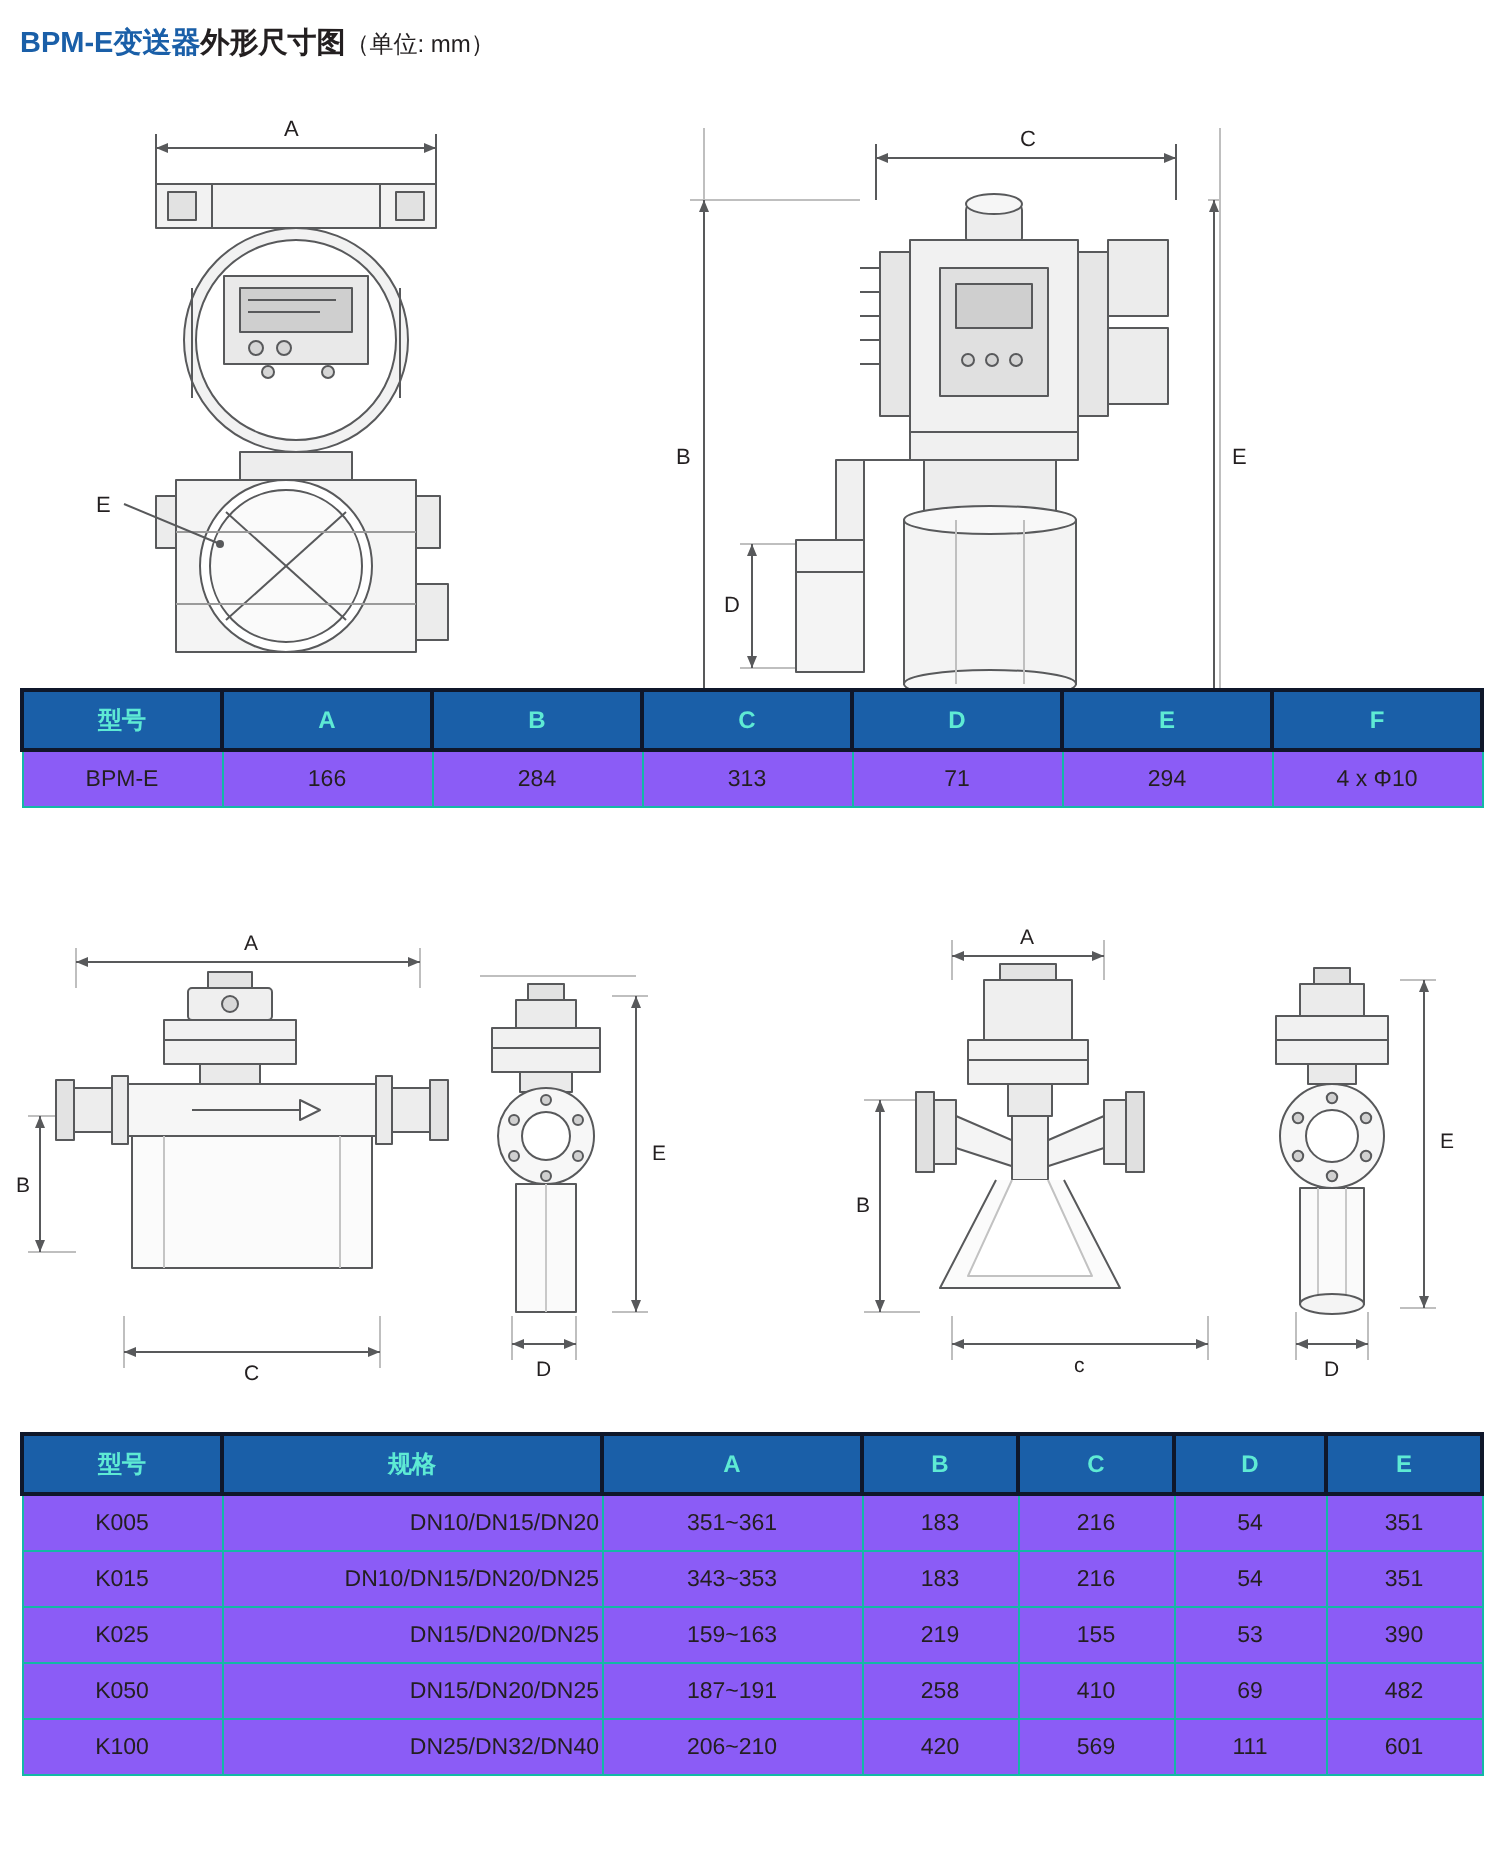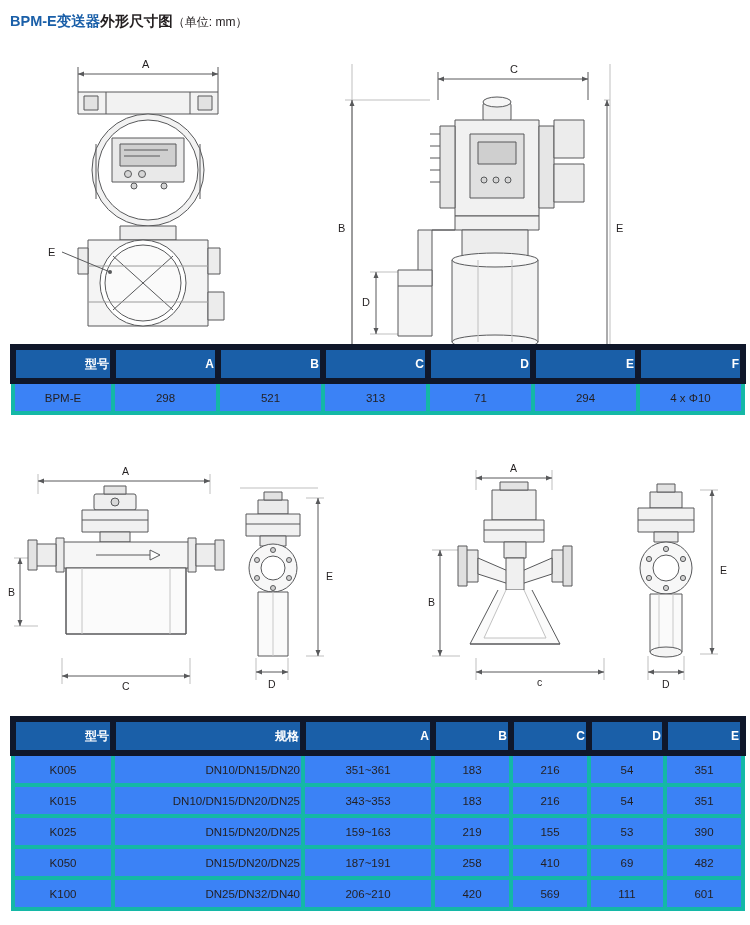--- a/index.html
+++ b/index.html
@@ -40,35 +40,35 @@
 
   
   table.spec {
     position: absolute;
     border-collapse: collapse;
     font-size: 11.5px;
     table-layout: fixed;
   }
   table.spec th {
     background: #1a5fa8;
-    color: #ffffff;
+    color: #5eead4;
     font-weight: bold;
     font-size: 12px;
     height: 26px;
-    border: 6px solid #0f172a;
-    text-align: right;
+    border: 2px solid #0f172a;
+    text-align: center;
     vertical-align: middle;
   }
   table.spec td {
     height: 25px;
-    border: 4px solid #14b8a6;
+    border: 1px solid #14b8a6;
     text-align: center;
     vertical-align: middle;
     color: #231f20;
-    background: #3b82f6;
+    background: #8b5cf6;
   }
   table.spec td.left {
     text-align: right;
     padding-left: 14px;
   }
 
   
   .drawing {
     position: absolute;
   }
@@ -211,22 +211,22 @@
         <th>B</th>
         <th>C</th>
         <th>D</th>
         <th>E</th>
         <th>F</th>
       </tr>
     </thead>
     <tbody>
       <tr>
         <td>BPM-E</td>
-        <td>298</td>
-        <td>521</td>
+        <td>166</td>
+        <td>284</td>
         <td>313</td>
         <td>71</td>
         <td>294</td>
         <td>4 x Φ10</td>
       </tr>
     </tbody>
   </table>
 
 
   <div class="drawing" style="left:0px; top:458px;">

